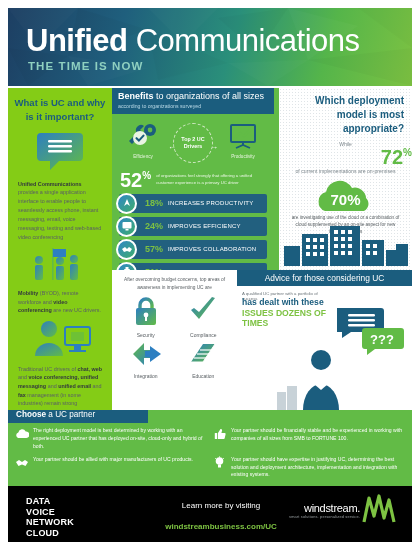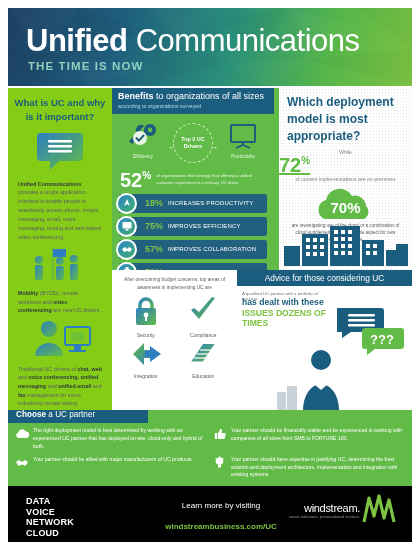--- a/index.html
+++ b/index.html
@@ -91,23 +91,23 @@
   .stat .lbl{font-size:6px;color:#fff;letter-spacing:.2px;}
 
   
   .deploy{
     position:absolute;left:274px;top:88px;width:138px;height:182px;
     background:#ffffff;
     background-image:radial-gradient(#dfe4e7 .6px, transparent .6px);
     background-size:3px 3px;
     border-left:5px solid #62bb46;
   }
-  .dep-title{ text-align:left;padding:6px 8px 2px;font-size:12px;font-weight:700;color:#1b5d7e;line-height:1.4;}
+  .dep-title{ text-align:right;padding:6px 8px 2px;font-size:10px;font-weight:700;color:#1b5d7e;line-height:1.4;}
   .dep-while{ text-align:center;font-size:5px;color:#7c868c;margin-top:3px;}
-  .dep-72{ text-align:left;font-size:20px;font-weight:700;color:#62bb46;line-height:1;text-decoration:underline;}
+  .dep-72{ text-align:right;font-size:20px;font-weight:700;color:#62bb46;line-height:1;}
   .dep-72 sup{font-size:10px;}
   .dep-72sub{ text-align:center;font-size:5.2px;color:#7c868c;line-height:1.5;margin-top:1px;}
   .cloud-wrap{ text-align:center;margin-top:2px;position:relative;height:36px;}
   .cloud-70{ position:absolute;left:0;right:0;top:13px;font-size:15px;font-weight:700;color:#fff;}
   .dep-70sub{ padding:0 8px;font-size:4.6px;color:#5a6064;line-height:1.55;text-align:center;}
   .city-wrap{ position:absolute;left:0;bottom:0;width:100%;text-align:center;}
 
   
   .aware{
     position:absolute;left:112px;top:270px;width:125px;height:140px;
@@ -292,21 +292,21 @@
         <span class="num">18%</span>
         <span class="lbl">INCREASES PRODUCTIVITY</span>
       </div>
       <div class="stat">
         <div class="badge">
           <svg width="12" height="12" viewBox="0 0 12 12">
               <rect x="1.5" y="2" width="9" height="6.5" rx="1" fill="#fff"></rect>
               <rect x="4.5" y="9" width="3" height="1.5" fill="#fff"></rect>
             </svg>
         </div>
-        <span class="num">75%</span>
+        <span class="num">24%</span>
         <span class="lbl">IMPROVES EFFICIENCY</span>
       </div>
       <div class="stat">
         <div class="badge">
           <svg width="12" height="12" viewBox="0 0 12 12">
               <path d="M1 6 l3 -2 2 2 2 -2 3 2 -2 3 -3 -1 -3 1 z" fill="#fff"></path>
             </svg>
         </div>
         <span class="num">57%</span>
         <span class="lbl">IMPROVES COLLABORATION</span>

